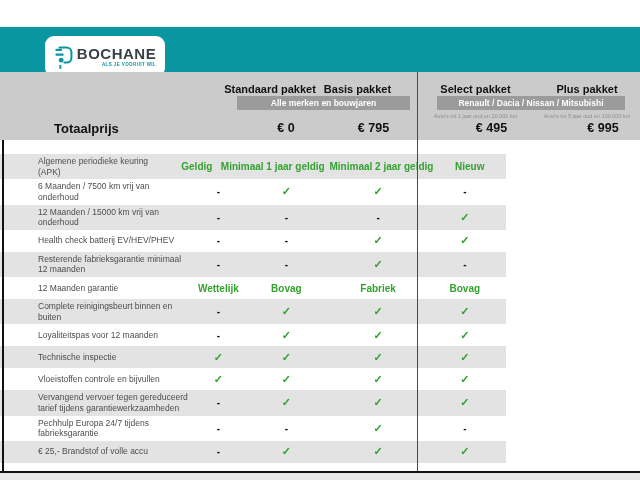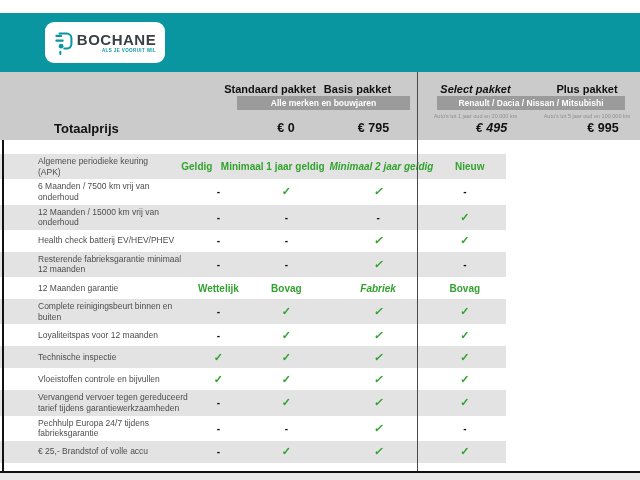--- a/index.html
+++ b/index.html
@@ -1,39 +1,39 @@
 <!DOCTYPE html>
 <html><head>
 <meta charset="utf-8">
 <style>
   * { margin:0; padding:0; box-sizing:border-box; }
   html,body { width:640px; height:480px; font-family:"Liberation Sans", sans-serif; }
   .page { position:relative; width:640px; height:480px; background:#ffffff; overflow:hidden; }
 
   
   .topstrip { position:absolute; left:0; top:0; width:640px; height:13px; background:#ffffff; }
-  .appbar { position:absolute; left:0; top:13px; width:640px; height:59px; background:#0996a1; }
+  .appbar { position:absolute; left:0; top:27px; width:640px; height:59px; background:#0996a1; }
   .logo { position:absolute; left:45px; top:9px; width:120px; height:41px; background:#ffffff;
           border-radius:9px; display:flex; align-items:center; justify-content:center; gap:4px; }
   .logo svg { flex:0 0 auto; }
   .logo-text { display:flex; flex-direction:column; align-items:flex-end; line-height:1; }
   .wordmark { font-size:15px; font-weight:700; color:#3a3f44; letter-spacing:0.5px; }
   .tagline { font-size:4.5px; font-weight:700; color:#0996a1; letter-spacing:0.4px; margin-top:2px; }
   .title { position:absolute; left:206px; top:26px; width:434px; text-align:center;
            font-size:28px; font-weight:700; color:#ffffff; }
 
   
   .panel { position:absolute; left:0; top:72px; width:640px; height:68px; background:#cbcbcb; }
   .hdr-row { position:absolute; left:0; top:10px; width:640px; height:14px; display:flex; }
   .cell { display:flex; align-items:center; justify-content:center; text-align:center; }
   .cell.lbl { width:235px; justify-content:flex-start; padding-left:38px; text-align:left; }
   .cell.c0 { width:70px; }
   .cell.c1 { width:105px; }
   .cell.gp { width:7px; }
-  .cell.c2 { width:117px;font-style:italic; }
+  .cell.c2 { width:117px; }
   .cell.c3 { width:106px; }
   .hdr { font-size:11px; font-weight:700; color:#111111; white-space:nowrap; overflow:visible; }
   .banner { position:absolute; top:24px; height:14px; background:#9b9b9b; color:#ffffff;
             font-size:8.5px; font-weight:700; display:flex; align-items:center; justify-content:center;
             white-space:nowrap; }
   .banner.left { left:237px; width:173px; }
   .banner.right { left:437px; width:188px; }
   .note { position:absolute; top:40px; height:8px; font-size:5.5px; color:#8f8f8f;
           display:flex; align-items:center; justify-content:center; white-space:nowrap; }
   .note.select { left:417px; width:117px; }

